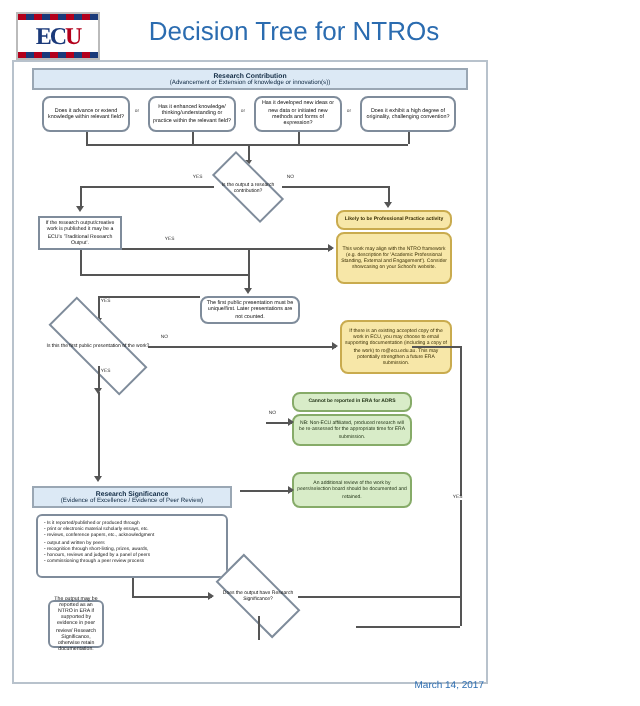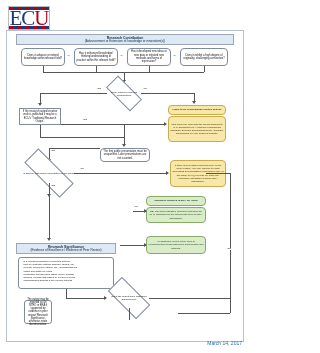--- a/index.html
+++ b/index.html
@@ -17,21 +17,21 @@
     position:absolute;left:8px;top:6px;width:40px;height:22px;
     background:#ffffff;border:1px solid #bbb;
     display:flex;align-items:center;justify-content:center;
   }
   .logo-strip-top{position:absolute;left:0;top:0;width:100%;height:3px;
     background:repeating-linear-gradient(90deg,#b3001b 0 4px,#1b3a7a 4px 8px);}
   .logo-strip-bot{position:absolute;left:0;bottom:0;width:100%;height:3px;
     background:repeating-linear-gradient(90deg,#b3001b 0 4px,#1b3a7a 4px 8px);}
   .logo-text{
     font-family:"Liberation Serif", serif;
-    font-weight:normal;font-size:21px;color:#1b3a7a;letter-spacing:-1px;
+    font-weight:bold;font-size:12px;color:#1b3a7a;letter-spacing:-1px;
     line-height:1;position:relative;z-index:2;
   }
   .logo-text .u{color:#b3001b;}
   .title{
     position:absolute;left:52px;top:8px;width:190px;
     text-align:center;color:#2b6cb0;font-size:13px;
     font-family:"Liberation Sans", sans-serif;
   }
   .band{
     position:absolute;box-sizing:border-box;
@@ -117,20 +117,21 @@
 </head>
 <body>
 
 <div id="page">
 
   <div class="logo">
     <div class="logo-strip-top"></div>
     <div class="logo-strip-bot"></div>
     <div class="logo-text"><span>EC</span><span class="u">U</span></div>
   </div>
+  <div class="title">Decision Tree for NTROs</div>
 
   <div class="outer"></div>
 
   <div class="band" style="left:16px;top:34px;width:218px;height:11px;padding-top:1px;">
     <div class="b1">Research Contribution</div>
     <div class="b2">(Advancement or Extension of knowledge or innovation(s))</div>
   </div>
 
   <div class="rbox" style="left:21px;top:48px;width:44px;height:18px;">Does it advance or extend knowledge within relevant field?</div>
   <div class="lbl" style="left:67px;top:55px;">or</div>

